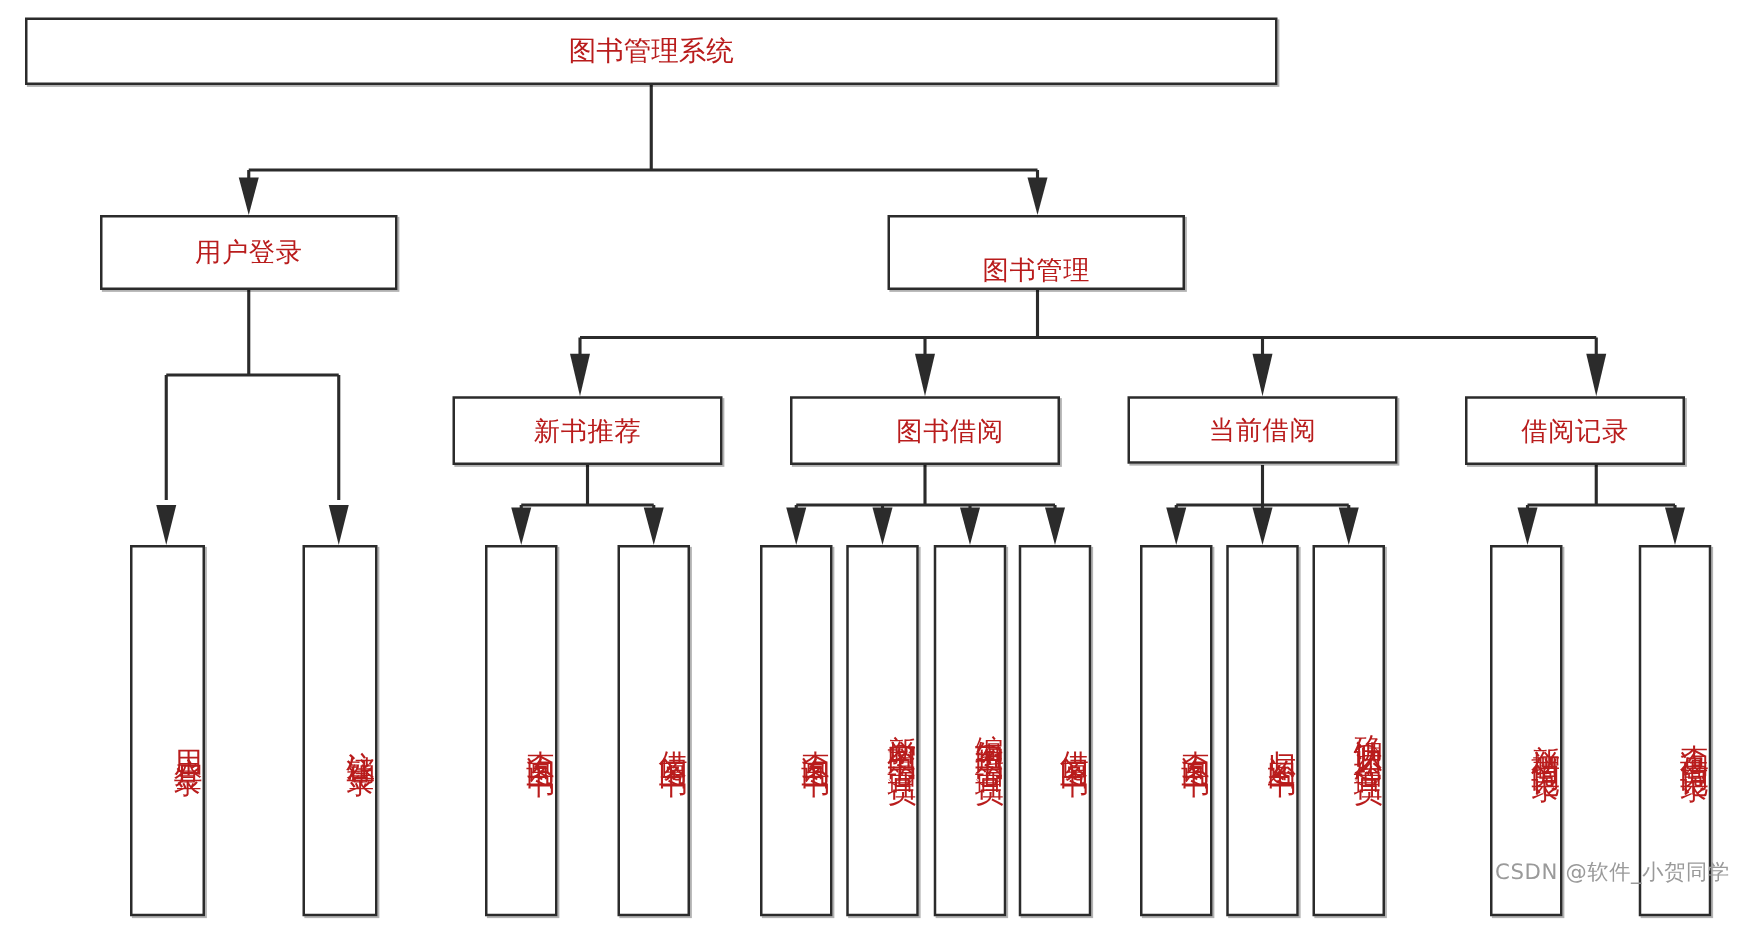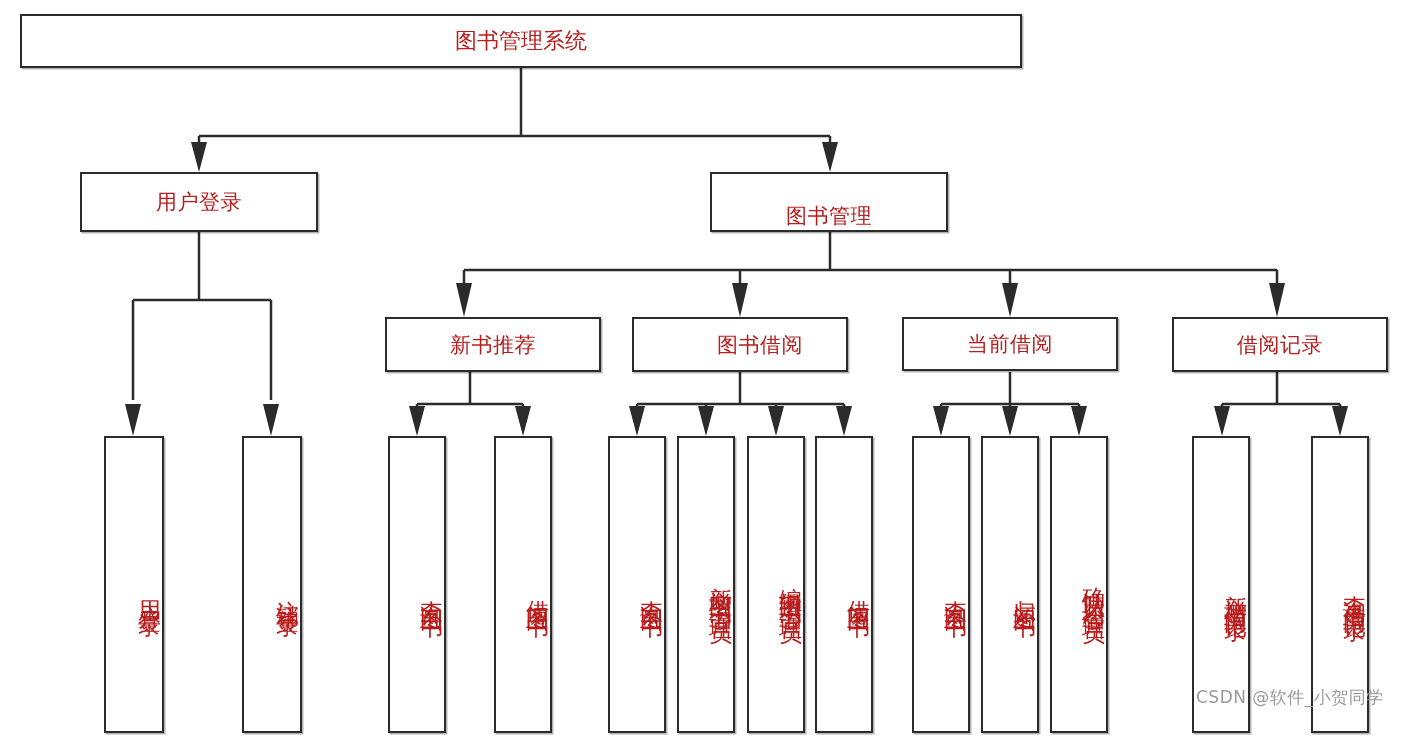--- a/index.html
+++ b/index.html
@@ -126,30 +126,30 @@
     <span class="lbl">图书管理系统</span>
   </div>
 
   <div class="node h" style="left:80px;top:172px;width:238px;height:60px;">
     <span class="lbl">用户登录</span>
   </div>
   <div class="node h" style="left:710px;top:172px;width:238px;height:60px;align-items:flex-end;">
     <span class="lbl">图书管理</span>
   </div>
 
-  <div class="node h" style="left:362px;top:317px;width:216px;height:55px;margin-left:23px;">
+  <div class="node h" style="left:362px;top:317px;width:216px;height:55px;">
     <span class="lbl">新书推荐</span>
   </div>
   <div class="node h" style="left:632px;top:317px;width:216px;height:55px;padding-left:40px;">
     <span class="lbl">图书借阅</span>
   </div>
   <div class="node h" style="left:902px;top:317px;width:216px;height:54px;">
     <span class="lbl">当前借阅</span>
   </div>
-  <div class="node h" style="left:1172px;top:317px;width:216px;height:55px;">
+  <div class="node h" style="left:1172px;top:317px;width:176px;height:55px;">
     <span class="lbl">借阅记录</span>
   </div>
 
   <div class="node leaf" style="left:104px;top:436px;width:60px;height:297px;">
     <span class="lbl">用户登录</span>
   </div>
   <div class="node leaf" style="left:242px;top:436px;width:60px;height:297px;">
     <span class="lbl">注销登录</span>
   </div>
 

